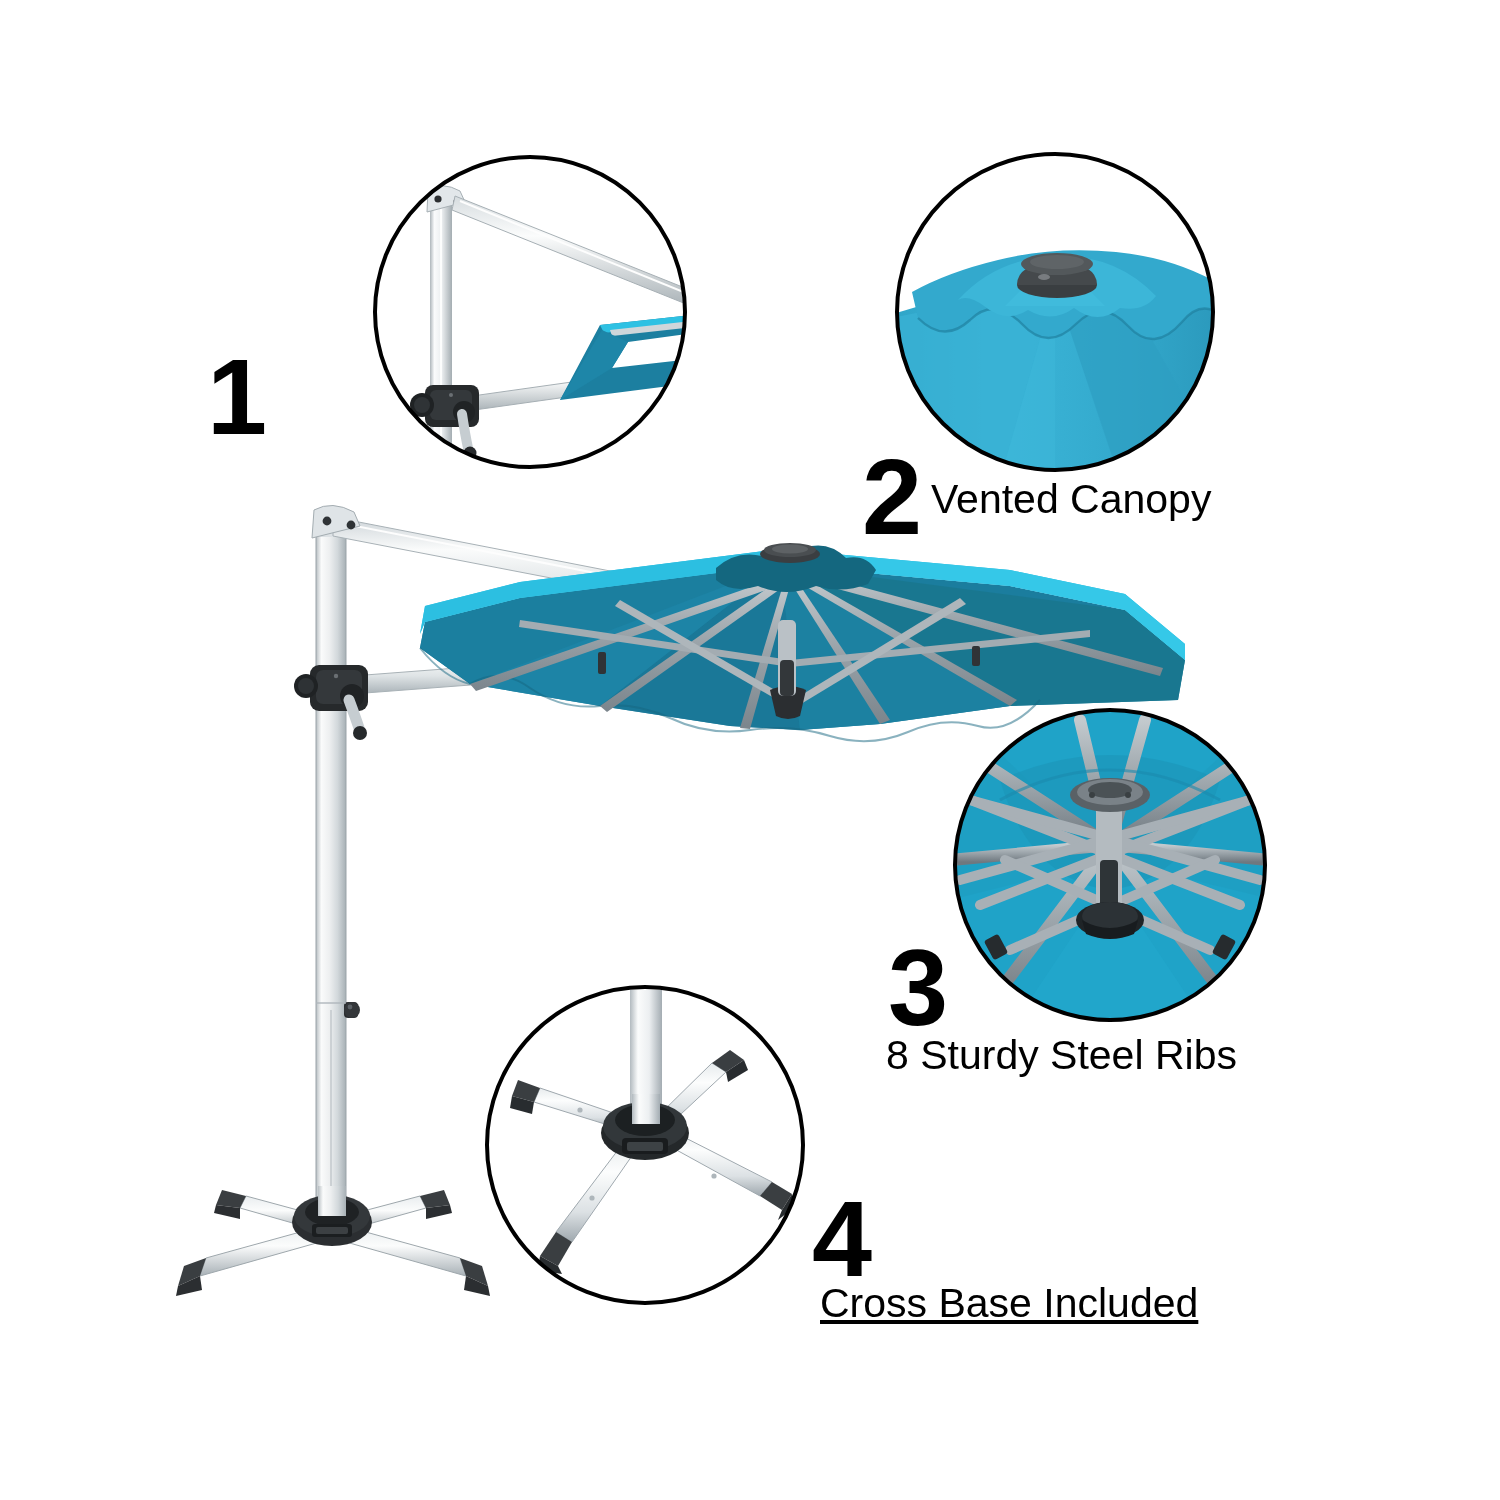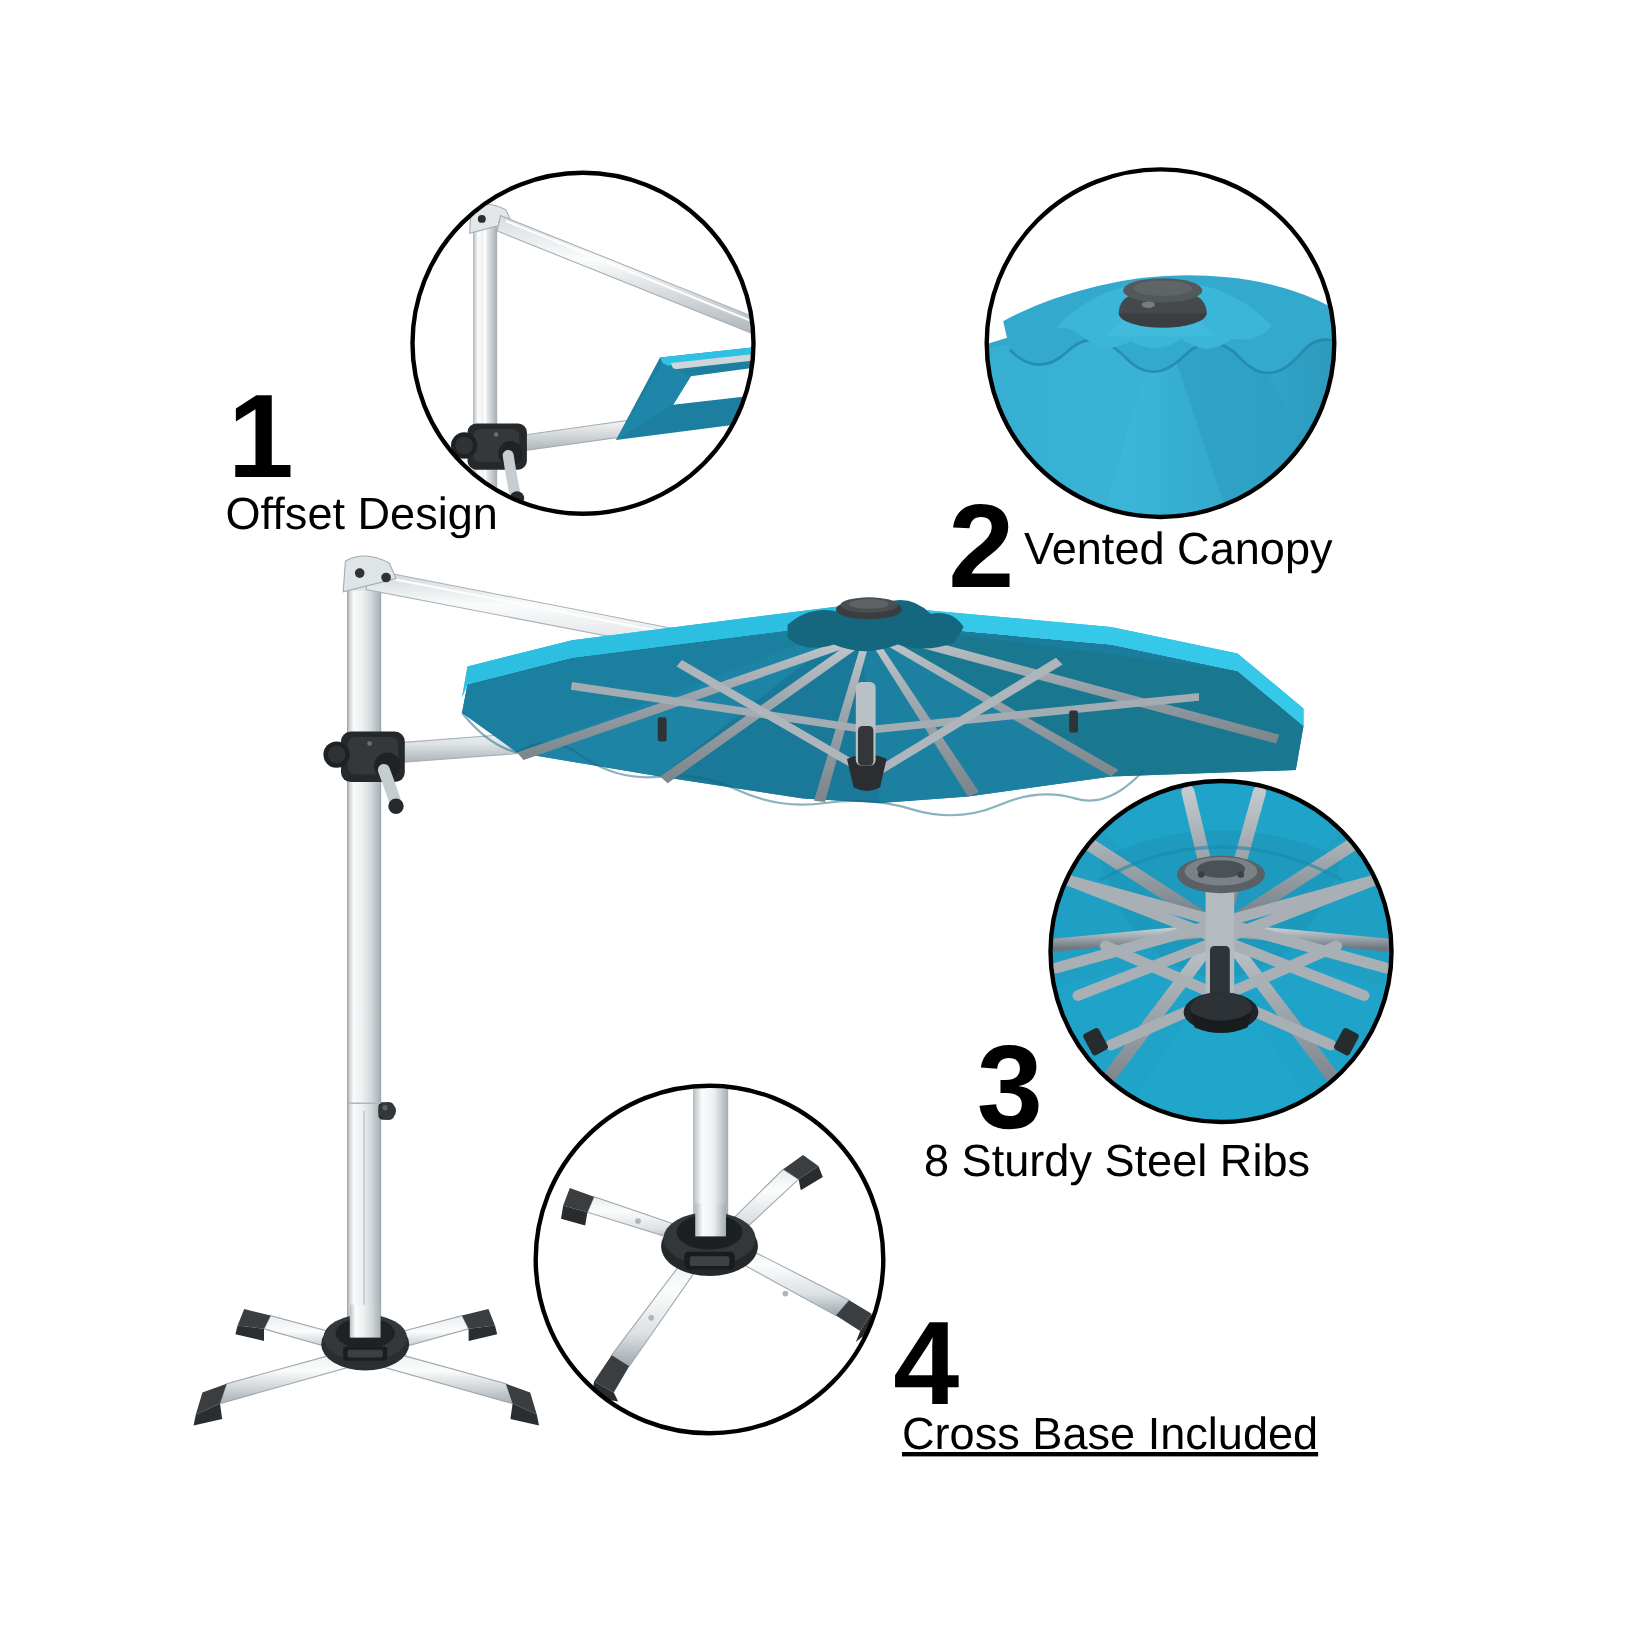--- a/index.html
+++ b/index.html
@@ -35,21 +35,21 @@
     font-weight: normal;
     color: #000000;
     line-height: 1;
     white-space: nowrap;
   }
   #f1-num { left: 207px; top: 343px; font-size: 108px; }
   #f1-label { left: 205px; top: 447px; font-size: 41px; }
   #f2-num { left: 862px; top: 443px; font-size: 108px; }
   #f2-label { left: 931px; top: 479px; font-size: 41px; text-align: center; }
   #f3-num { left: 888px; top: 934px; font-size: 108px; }
-  #f3-label { left: 840px; top: 1035px; font-size: 41px; text-align: center; }
+  #f3-label { left: 886px; top: 1035px; font-size: 41px; text-align: center; }
   #f4-num { left: 812px; top: 1185px; font-size: 108px; }
   #f4-label { left: 820px; top: 1283px; font-size: 41px; text-decoration: underline; }
 </style>
 </head>
 <body>
 
 <div id="canvas">
 
   <svg class="layer" viewBox="0 0 1500 1500">
     <defs>
@@ -409,21 +409,20 @@
       <rect x="632" y="1094" width="28" height="30" fill="url(#pole4)"></rect>
 
       <circle cx="580" cy="1110" r="2.6" fill="#AEB6BB"></circle>
       <circle cx="714" cy="1176" r="2.6" fill="#AEB6BB"></circle>
       <circle cx="592" cy="1198" r="2.6" fill="#AEB6BB"></circle>
     </g>
     <circle cx="645" cy="1145" r="158" fill="none" stroke="#000000" stroke-width="4"></circle>
   </svg>
 
   <div class="feature-num" id="f1-num">1</div>
-  <div class="feature-label" id="f1-label">Offset Design</div>
 
   <div class="feature-num" id="f2-num">2</div>
   <div class="feature-label" id="f2-label">Vented Canopy</div>
 
   <div class="feature-num" id="f3-num">3</div>
   <div class="feature-label" id="f3-label">8 Sturdy Steel Ribs</div>
 
   <div class="feature-num" id="f4-num">4</div>
   <div class="feature-label" id="f4-label">Cross Base Included</div>
 

